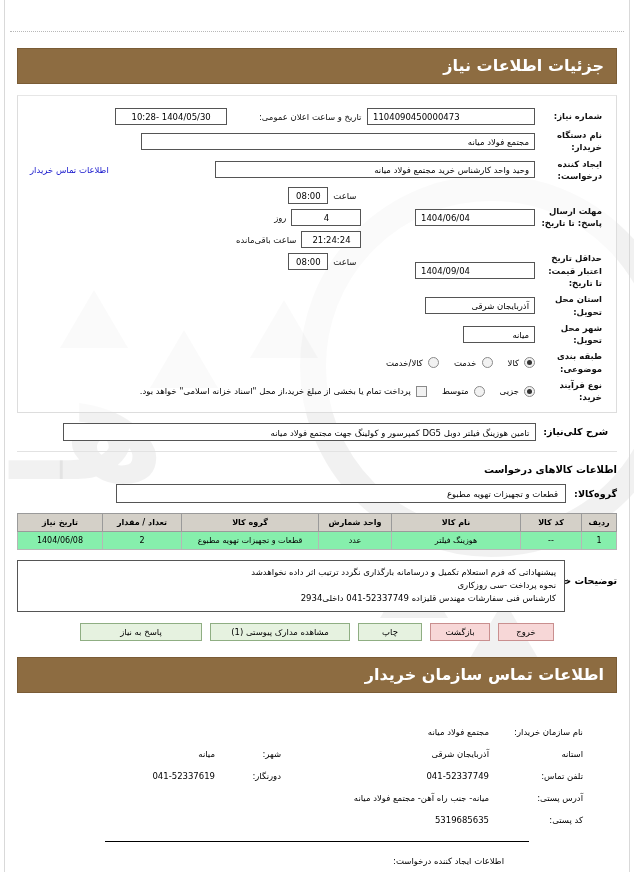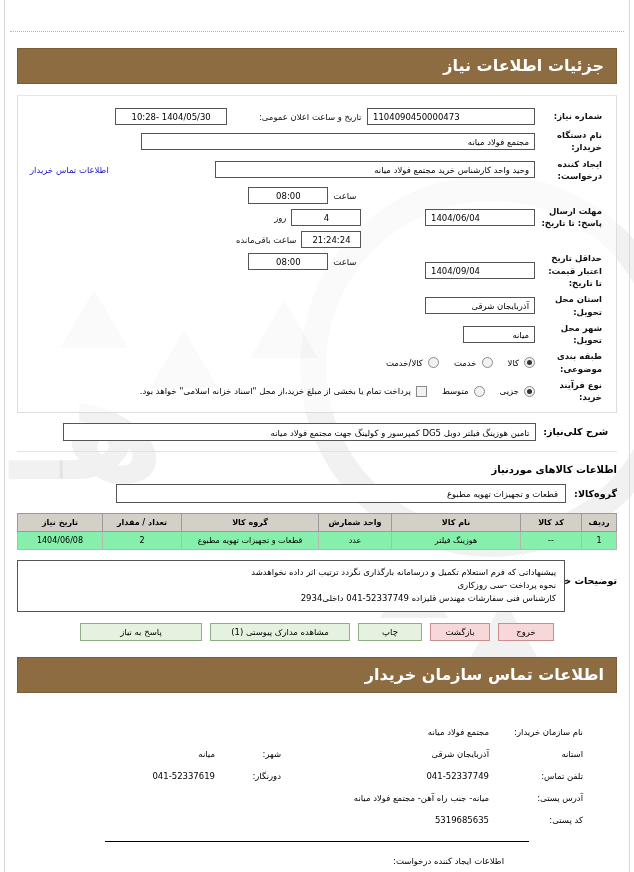--- a/index.html
+++ b/index.html
@@ -112,22 +112,22 @@
     font-size: 8.5px;
     text-align: right;
     overflow: hidden;
     white-space: nowrap;
     box-sizing: border-box;
   }
   .fld.num { text-align: left; direction: ltr; }
   .fld.ctr { text-align: center; }
 
   .w-need   { width: 168px; }
-  .w-date   { width: 110px; }
-  .w-time   { width: 80px;  }
+  .w-date   { width: 120px; }
+  .w-time   { width: 40px;  }
   .w-prov   { width: 110px; }
   .w-city   { width: 72px;  }
   .w-days   { width: 70px;  }
   .w-timer  { width: 60px;  }
   .w-pub    { width: 112px; }
 
   .inline-lbl {
     font-size: 8.5px;
     padding: 0 5px;
     white-space: nowrap;
@@ -393,21 +393,21 @@
           <tr>
         <td class="sum-lbl" style="width:62px;">شرح کلی‌نیاز:</td>
         <td style="padding-left:38px;">
           <div class="sum-fld">تامین هوزینگ فیلتر دوبل DG5 کمپرسور و کولینگ جهت مجتمع فولاد میانه</div>
         </td>
       </tr>
     </tbody>
       </table>
   </div>
 
-  <div class="sect-title">اطلاعات کالاهای موردنیاز</div>
+  <div class="sect-title">اطلاعات کالاهای درخواست</div>
 
   <div class="group-row">
     <span class="group-lbl">گروه‌کالا:</span>
     <div class="group-fld" style="max-width:450px;">قطعات و تجهیزات تهویه مطبوع</div>
   </div>
 
   <table class="goods">
     <thead>
       <tr>
         <th style="width:28px;">ردیف</th>

